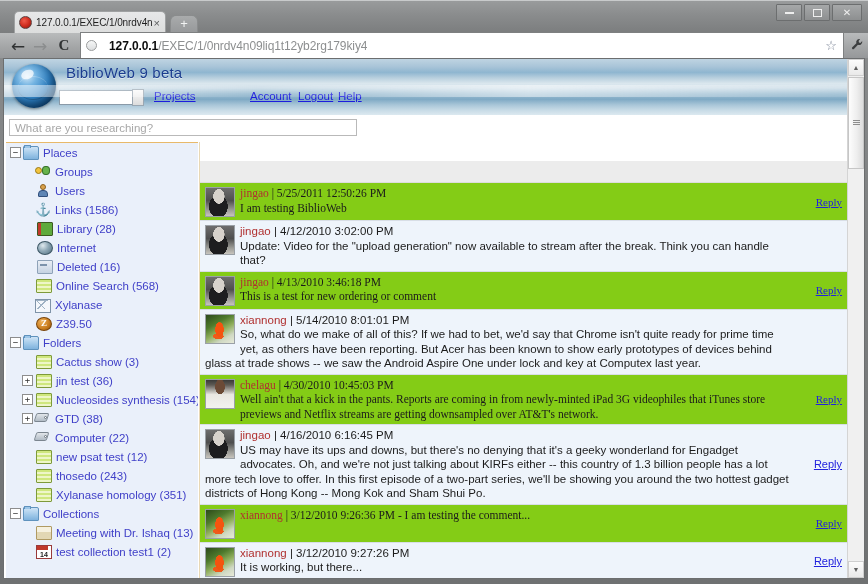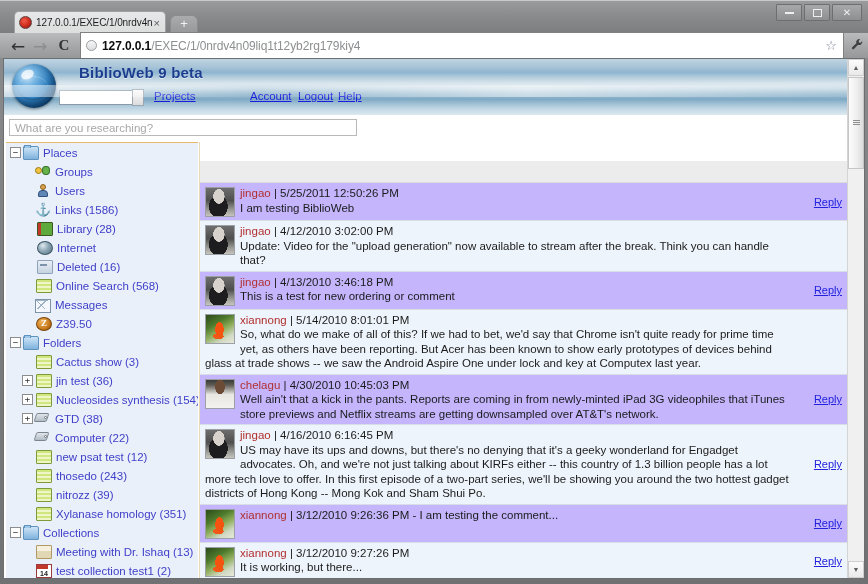--- a/index.html
+++ b/index.html
@@ -71,21 +71,21 @@
   .navbtn{
     color:#4a4c4d;font-size:16px;margin-left:8px;width:18px;text-align:center;
     font-family:"DejaVu Sans",sans-serif;
   }
   #backbtn{color:#303233;font-size:17px;margin-left:9px;}
   #fwdbtn{color:#8b8d8e;font-size:17px;margin-left:4px;}
   #reloadbtn{color:#303233;font-size:15px;margin-left:6px;font-weight:bold;font-family:"Liberation Serif",serif;}
   #omnibox{
     flex:1 1 auto;height:28px;margin:0 2px 0 7px;
     background:#fff;border:1px solid #7e8081;border-radius:0;
-    display:flex;align-items:center;box-sizing:border-box;
+    display:flex;align-items:center;box-sizing:border-box;gap:7px;
   }
   #omnibox .pageicon{
     width:11px;height:11px;border:1px solid #9a9c9d;border-radius:50%;
     margin:0 5px 0 5px;flex:0 0 auto;box-sizing:border-box;
     background:linear-gradient(180deg,#f6f7f7,#dcdedf);
   }
   #urltext{font-size:12px;color:#8d8f90;white-space:nowrap;overflow:hidden;letter-spacing:-0.1px;}
   #urltext b{color:#0d0d0d;font-weight:bold;}
   #starbtn{margin:0 6px 0 4px;font-size:13px;color:#7b8496;flex:0 0 auto;line-height:1;}
   #wrenchbtn{width:22px;text-align:center;color:#3c3e3f;font-size:14px;flex:0 0 auto;}
@@ -143,23 +143,23 @@
     content:"";position:absolute;left:9px;top:6px;width:13px;height:9px;border-radius:50%;
     background:rgba(255,255,255,.72);transform:rotate(-22deg);
   }
   #globe:after{
     content:"";position:absolute;left:6px;top:12px;width:30px;height:22px;
     border-radius:50%;
     border-top:1px solid rgba(255,255,255,.25);
     border-bottom:1px solid rgba(0,0,0,.2);
   }
   #brandtitle{
-    position:absolute;left:62px;top:5px;font-size:15px;font-weight:bold;
+    position:absolute;left:62px;top:5px;font-size:15px;font-weight:normal;
     color:#1b3d8f;font-family:"Liberation Sans",sans-serif;
-    text-shadow:0 1px 0 rgba(255,255,255,.5);letter-spacing:.2px;margin-left:13px;
+    text-shadow:0 1px 0 rgba(255,255,255,.5);letter-spacing:.2px;
   }
   #hdrselect{
     position:absolute;left:55px;top:31px;width:82px;height:15px;
     background:#fff;border:1px solid #8a9aa8;box-sizing:border-box;
   }
   #hdrselbtn{
     position:absolute;left:128px;top:30px;width:12px;height:17px;
     background:linear-gradient(180deg,#fbfbfb,#dcdcdc);
     border:1px solid #9aa7b2;box-sizing:border-box;
   }
@@ -312,21 +312,21 @@
     position:absolute;left:5px;top:2px;font-size:11.5px;color:#1c1cdd;text-decoration:underline;margin-top:44px;
   }
   #msglist{position:absolute;left:0;top:19px;width:650px;height:417px;}
   .spacerrow{height:21px;background:#ececec;border-bottom:1px solid #dcdcdc;}
   .msg{
     position:relative;box-sizing:border-box;
     border-bottom:1px solid #d8dee6;
     padding:3px 60px 3px 5px;
     min-height:38px;
   }
-  .msg.odd{background:#c4b5fd;}
+  .msg.odd{background:#84cc16;font-family:Liberation Serif, serif;}
   .msg.even{background:#eef4fb;}
   .msg .avatar{
     float:left;width:30px;height:30px;margin:1px 5px 1px 0;
     border:1px solid #9aa0a6;box-sizing:border-box;
   }
   .av-jingao{
     background:
       radial-gradient(ellipse at 46% 30%,#d7d2cc 0 26%,transparent 27%),
       radial-gradient(ellipse at 44% 66%,#1d1d1f 0 42%,transparent 43%),
       linear-gradient(180deg,#6e6e6e 0%,#4e4e4e 45%,#9b9b96 78%,#c7c4bd 100%);
@@ -445,21 +445,21 @@
           <span class="lbl">Deleted (16)</span>
         </div>
         <div class="tnode lvl1">
           <span class="expander hidden"></span>
           <span class="ico ic-list"></span>
           <span class="lbl">Online Search (568)</span>
         </div>
         <div class="tnode lvl1">
           <span class="expander hidden"></span>
           <span class="ico ic-mail"></span>
-          <span class="lbl">Messages</span>
+          <span class="lbl">Xylanase</span>
         </div>
         <div class="tnode lvl1">
           <span class="expander hidden"></span>
           <span class="ico ic-z">Z</span>
           <span class="lbl">Z39.50</span>
         </div>
         <div class="tnode lvl0">
           <span class="expander">−</span>
           <span class="ico ic-folder"></span>
           <span class="lbl">Folders</span>
@@ -491,25 +491,20 @@
         </div>
         <div class="tnode lvl1">
           <span class="expander hidden"></span>
           <span class="ico ic-list"></span>
           <span class="lbl">new psat test (12)</span>
         </div>
         <div class="tnode lvl1">
           <span class="expander hidden"></span>
           <span class="ico ic-list"></span>
           <span class="lbl">thosedo (243)</span>
-        </div>
-        <div class="tnode lvl1">
-          <span class="expander hidden"></span>
-          <span class="ico ic-list"></span>
-          <span class="lbl">nitrozz (39)</span>
         </div>
         <div class="tnode lvl1">
           <span class="expander hidden"></span>
           <span class="ico ic-list"></span>
           <span class="lbl">Xylanase homology (351)</span>
         </div>
         <div class="tnode lvl0">
           <span class="expander">−</span>
           <span class="ico ic-folder"></span>
           <span class="lbl">Collections</span>

